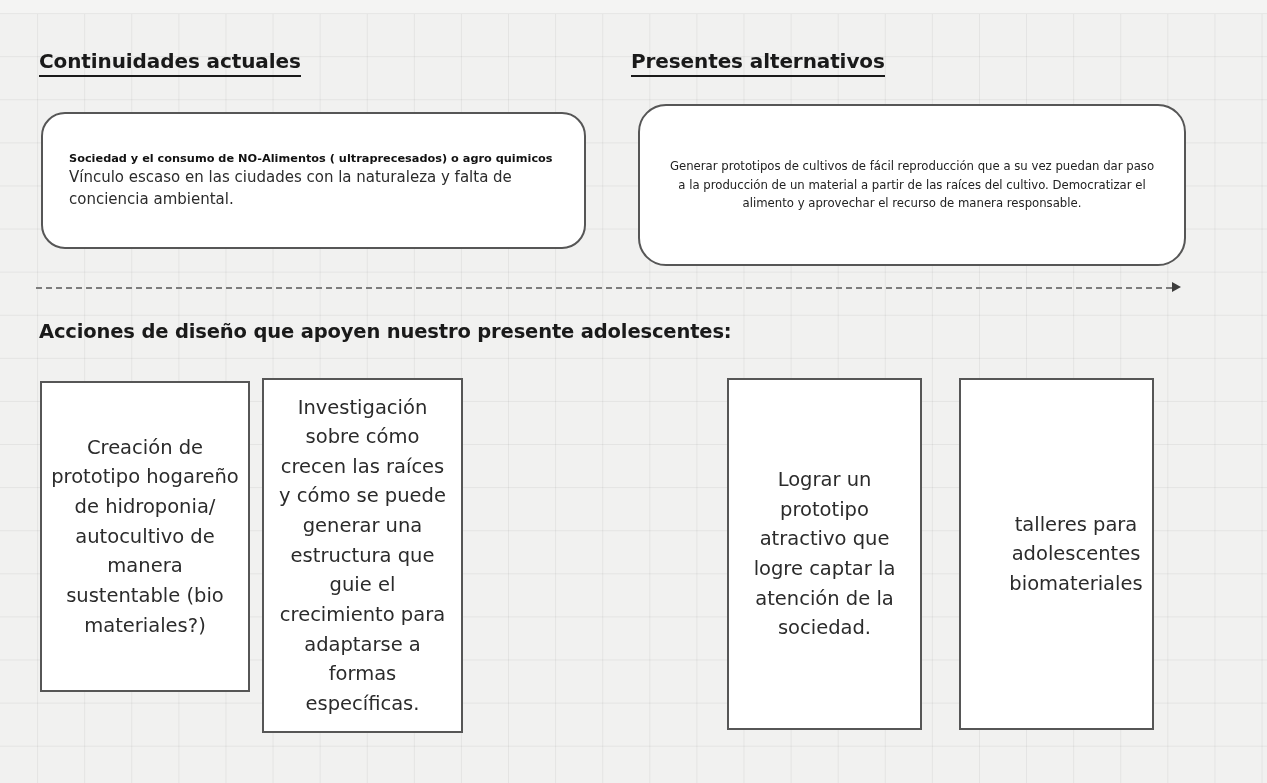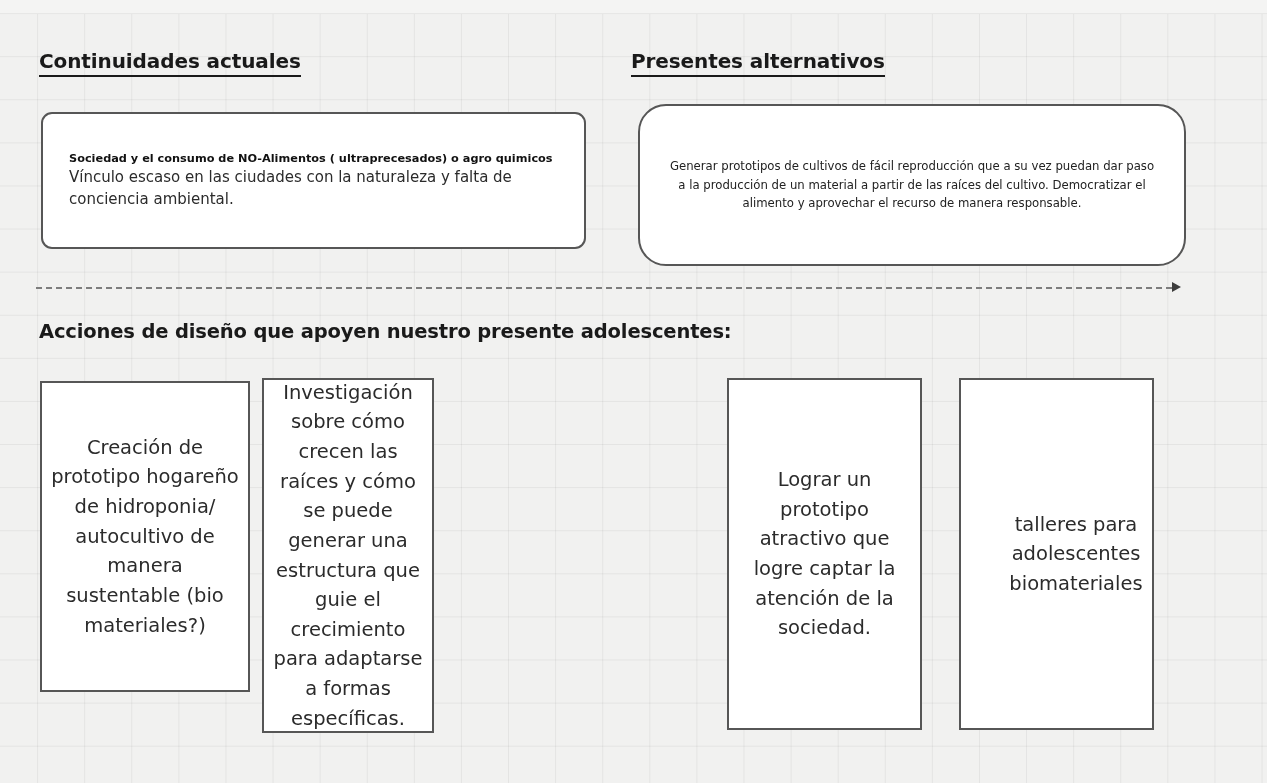--- a/index.html
+++ b/index.html
@@ -59,21 +59,21 @@
     border: 2px solid #565656;
     box-sizing: border-box;
     display: flex;
     flex-direction: column;
     justify-content: center;
     text-align: center;
   }
   #card-continuidades {
     left: 41px; top: 112px;
     width: 545px; height: 137px;
-    border-radius: 11px;
+    border-radius: 24px;
     text-align: left;
     padding: 0 26px;
   }
   #card-continuidades .line-strong {
     font-size: 11.3px;
     font-weight: 700;
     line-height: 1.45;
     color: #111;
   }
   #card-continuidades .line-normal {
@@ -138,21 +138,21 @@
     text-align: center;
     padding: 6px 8px;
     color: #2b2b2b;
   }
   .note-card .note-text {
     font-size: 19.5px;
     line-height: 1.52;
     font-weight: 400;
   }
   #note-1 { left: 40px;  top: 381px; width: 210px; height: 311px; }
-  #note-2 { left: 262px; top: 378px; width: 172px; height: 355px; }
+  #note-2 { left: 262px; top: 378px; width: 201px; height: 355px; }
   #note-3 { left: 494px; top: 378px; width: 196px; height: 355px; }
   #note-4 { left: 727px; top: 378px; width: 195px; height: 352px; }
   #note-5 { left: 959px; top: 378px; width: 195px; height: 352px; padding-left: 47px; }
 </style>
 </head>
 <body>
 
 <div id="board">
 
   <div id="board-top-band"></div>

